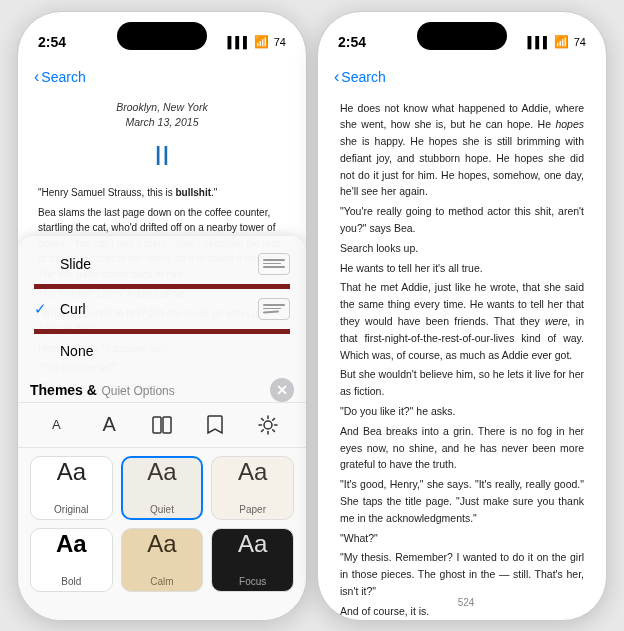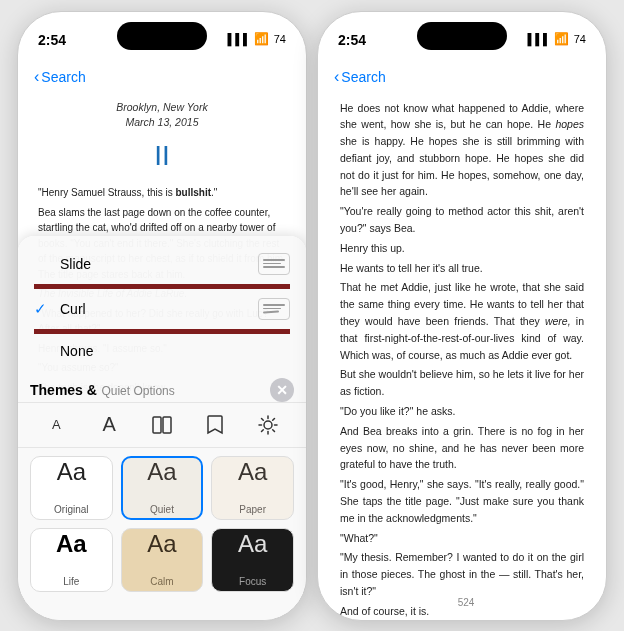--- a/index.html
+++ b/index.html
@@ -35,26 +35,26 @@
       left: 50%;
       transform: translateX(-50%);
       width: 90px;
       height: 28px;
       background: #000;
       border-radius: 20px;
       z-index: 100;
     }
     .status-bar {
       position: absolute;
-      top: 12px;
+      top: 4px;
       left: 0;
       right: 0;
       height: 50px;
       display: flex;
-      align-items: flex-start;
+      align-items: center;
       padding: 8px 20px 6px;
       justify-content: space-between;
       z-index: 50;
       background: transparent;
     }
     .status-time {
       font-size: 14px;
       font-weight: 600;
       color: #000;
     }
@@ -425,21 +425,21 @@
           <div class="theme-card theme-quiet selected">
             <span class="theme-aa">Aa</span>
             <span class="theme-label">Quiet</span>
           </div>
           <div class="theme-card theme-paper">
             <span class="theme-aa">Aa</span>
             <span class="theme-label">Paper</span>
           </div>
           <div class="theme-card theme-bold">
             <span class="theme-aa">Aa</span>
-            <span class="theme-label">Life</span>
+            <span class="theme-label">Bold</span>
           </div>
           <div class="theme-card theme-calm">
             <span class="theme-aa">Aa</span>
             <span class="theme-label">Calm</span>
           </div>
           <div class="theme-card theme-focus">
             <span class="theme-aa">Aa</span>
             <span class="theme-label">Focus</span>
           </div>
         </div>
@@ -462,21 +462,21 @@
       <div class="nav-bar right-phone">
         <div class="back-btn">
           <span class="back-icon">‹</span>
           <span>Search</span>
         </div>
       </div>
 
       <div class="right-book-content">
         <p>He does not know what happened to Addie, where she went, how she is, but he can hope. He <span class="italic">hopes</span> she is happy. He hopes she is still brimming with defiant joy, and stubborn hope. He hopes she did not do it just for him. He hopes, somehow, one day, he'll see her again.</p>
         <p>"You're really going to method actor this shit, aren't you?" says Bea.</p>
-        <p>Henry this up.</p>
+        <p>Search looks up.</p>
         <p>He wants to tell her it's all true.</p>
         <p>That he met Addie, just like he wrote, that she said the same thing every time. He wants to tell her that they would have been friends. That they <span class="italic">were,</span> in that first-night-of-the-rest-of-our-lives kind of way. Which was, of course, as much as Addie ever got.</p>
         <p>But she wouldn't believe him, so he lets it live for her as fiction.</p>
         <p>"Do you like it?" he asks.</p>
         <p>And Bea breaks into a grin. There is no fog in her eyes now, no shine, and he has never been more grateful to have the truth.</p>
         <p>"It's good, Henry," she says. "It's really, really good." She taps the title page. "Just make sure you thank me in the acknowledgments."</p>
         <p>"What?"</p>
         <p>"My thesis. Remember? I wanted to do it on the girl in those pieces. The ghost in the — still. That's her, isn't it?"</p>
         <p>And of course, it is.</p>
 

